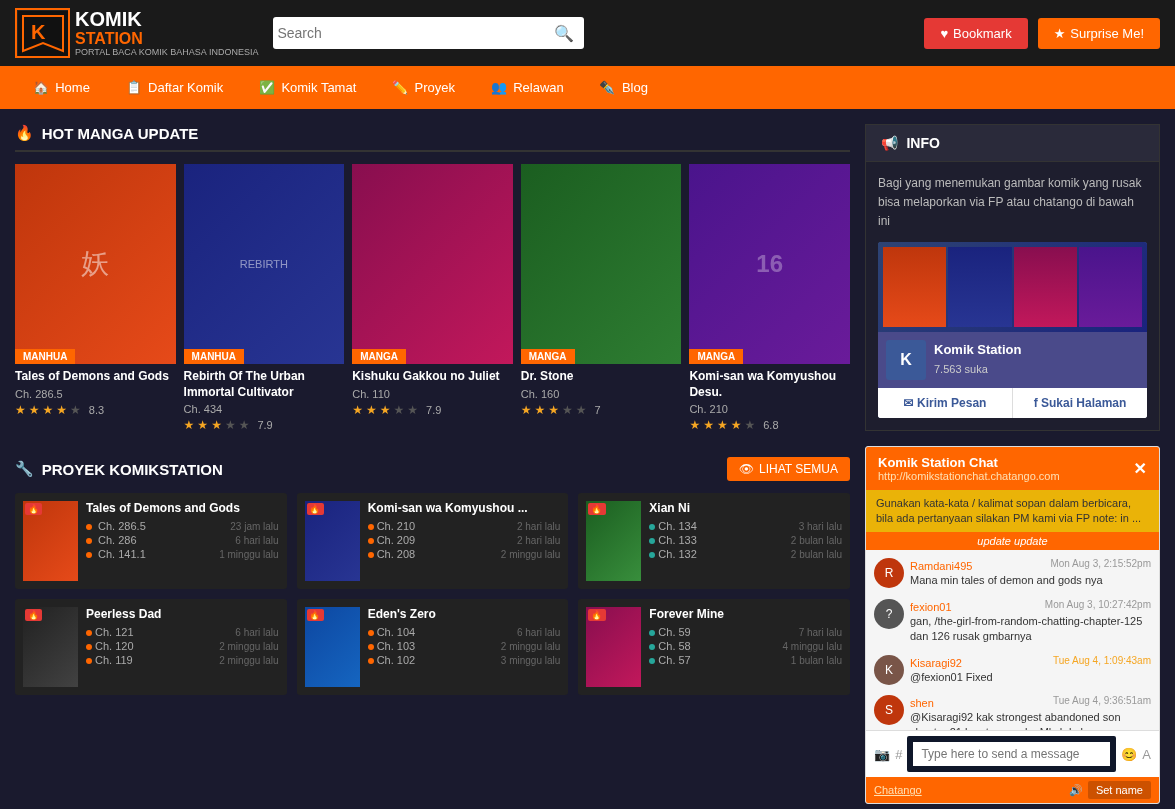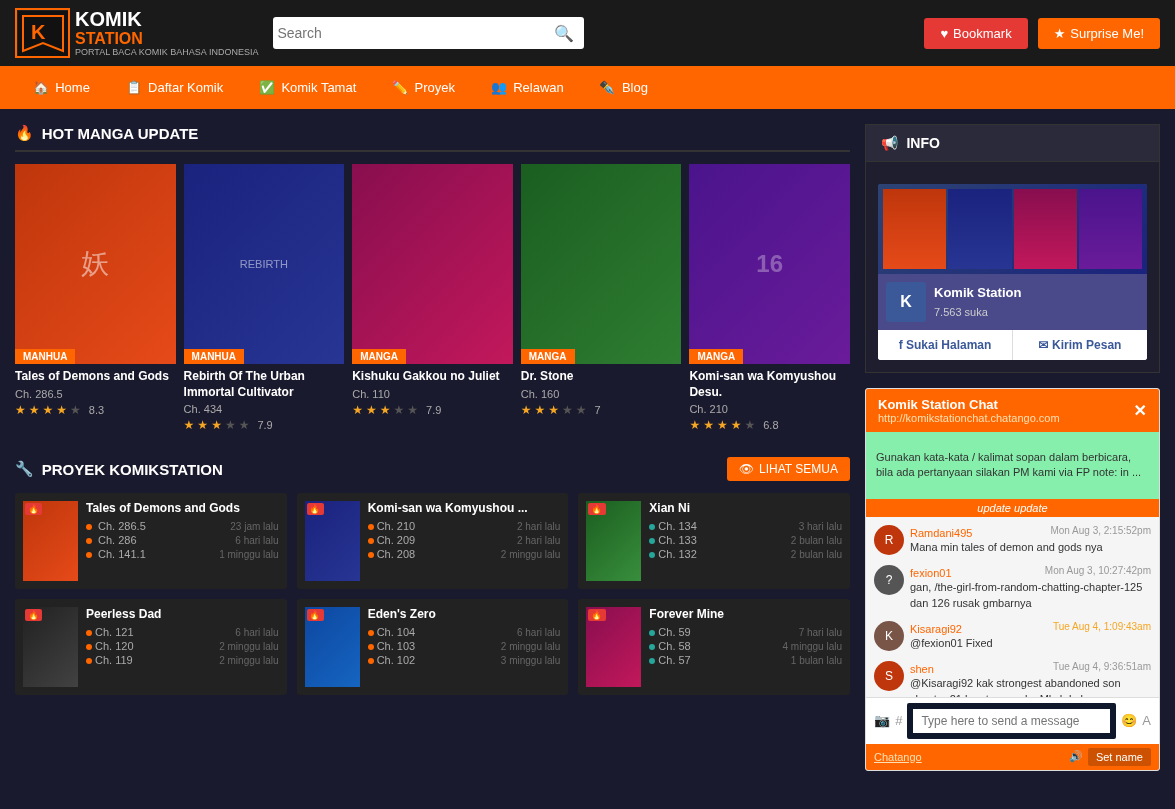--- a/index.html
+++ b/index.html
@@ -64,21 +64,21 @@
     .fb-box { background: #3b5998; border-radius: 3px; overflow: hidden; margin-top: 10px; }
     .fb-buttons { display: flex; background: #fff; }
     .fb-btn { flex: 1; padding: 8px; text-align: center; font-size: 12px; color: #3b5998; font-weight: bold; cursor: pointer; border: none; background: #fff; }
     .fb-btn:first-child { border-right: 1px solid #ddd; }
 
     
     .chat-widget { background: #fff; border: 1px solid #ddd; border-radius: 3px; overflow: hidden; }
     .chat-header { background: #ff6600; color: #fff; padding: 8px 12px; font-size: 13px; font-weight: bold; display: flex; justify-content: space-between; align-items: center; }
     .chat-header-link { font-size: 11px; color: #ffe0b2; font-weight: normal; }
     .chat-close { color: #fff; cursor: pointer; font-size: 16px; }
-    .chat-notice { background: #86efac; padding: 18px 10px; font-size: 11px; color: #333; line-height: 1.4; }
+    .chat-notice { background: #eab308; padding: 6px 10px; font-size: 11px; color: #333; line-height: 1.4; }
     .chat-status { background: #ff6600; color: #fff; text-align: center; padding: 3px; font-size: 11px; font-style: italic; }
     .chat-messages { background: #f5f5f5; height: 180px; overflow-y: auto; padding: 8px; }
     .chat-msg { display: flex; gap: 6px; margin-bottom: 10px; }
     .chat-avatar { width: 30px; height: 30px; border-radius: 50%; background: #ccc; flex-shrink: 0; display: flex; align-items: center; justify-content: center; font-size: 12px; color: #666; overflow: hidden; }
     .chat-msg-content { flex: 1; }
     .chat-msg-name { font-size: 11px; font-weight: normal; color: #ff6600; }
     .chat-msg-time { font-size: 10px; color: #999; float: right; }
     .chat-msg-text { font-size: 11px; color: #333; line-height: 1.4; }
     .chat-input-row { display: flex; align-items: center; background: #fff; border-top: 1px solid #ddd; padding: 5px 8px; gap: 5px; }
     .chat-input { flex: 1; border: 6px solid #0f172a; padding: 5px 8px; font-size: 12px; border-radius: 2px; outline: none; color: #333; }
@@ -456,43 +456,44 @@
   </div>
 
   <div class="sidebar">
 
     <div class="sidebar-section">
       <div class="sidebar-section-header">
         <span>📢</span>
         <span>INFO</span>
       </div>
       <div class="sidebar-section-body">
+        <p>Bagi yang menemukan gambar komik yang rusak bisa melaporkan via FP atau chatango di bawah ini</p>
 
         <div class="fb-box" style="margin-top:10px;">
           <div class="fb-manga-preview">
             <div class="fb-grid">
               <div class="fb-grid-item"></div>
               <div class="fb-grid-item"></div>
               <div class="fb-grid-item"></div>
               <div class="fb-grid-item"></div>
             </div>
           </div>
           <div style="background:#4a4a8a;padding:8px;display:flex;gap:8px;align-items:center;">
             <div style="width:40px;height:40px;background:#3b5998;border-radius:3px;display:flex;align-items:center;justify-content:center;color:#fff;font-weight:bold;font-size:16px;flex-shrink:0;">K</div>
             <div>
               <div style="font-size:13px;font-weight:bold;color:#fff;">Komik Station</div>
               <div style="font-size:11px;color:#ccc;">7.563 suka</div>
             </div>
           </div>
           <div class="fb-buttons">
             <button class="fb-btn">
-              <span>f</span> <span>Sukai Halaman</span>
+              <span>✉</span> <span>Kirim Pesan</span>
             </button>
             <button class="fb-btn">
-              <span>✉</span> <span>Kirim Pesan</span>
+              <span>f</span> <span>Sukai Halaman</span>
             </button>
           </div>
         </div>
       </div>
     </div>
 
     <div class="chat-widget">
       <div class="chat-header">
         <div>
           <div>Komik Station Chat</div>

